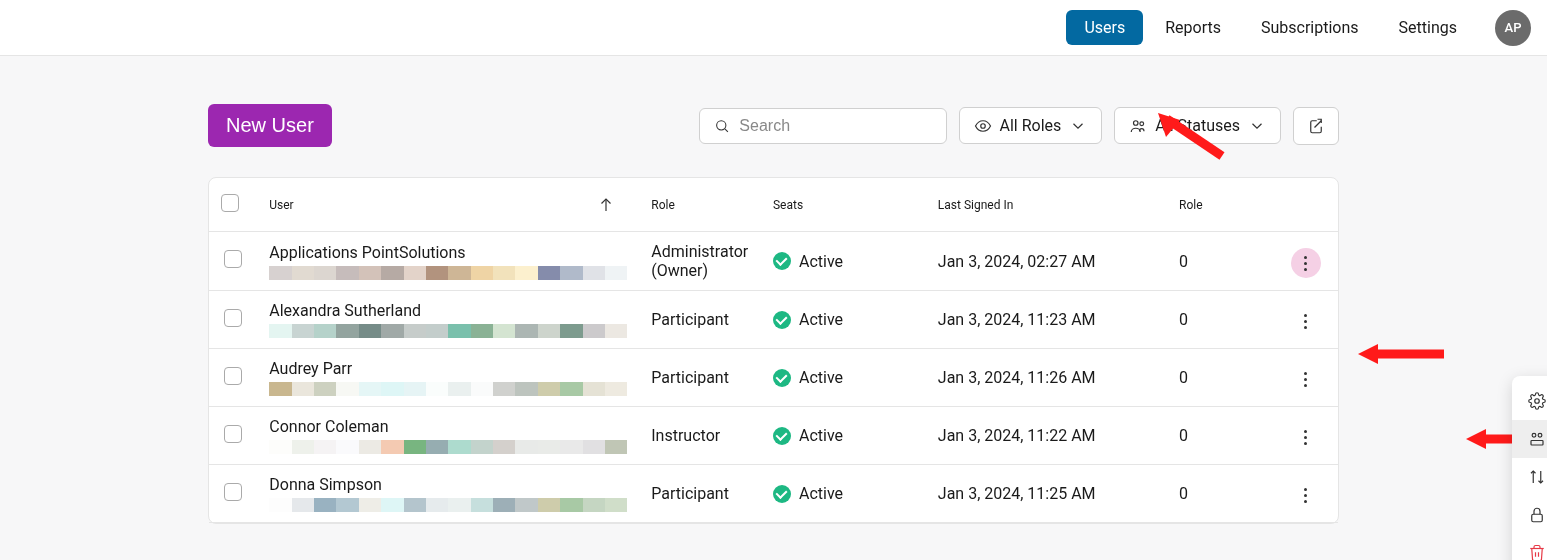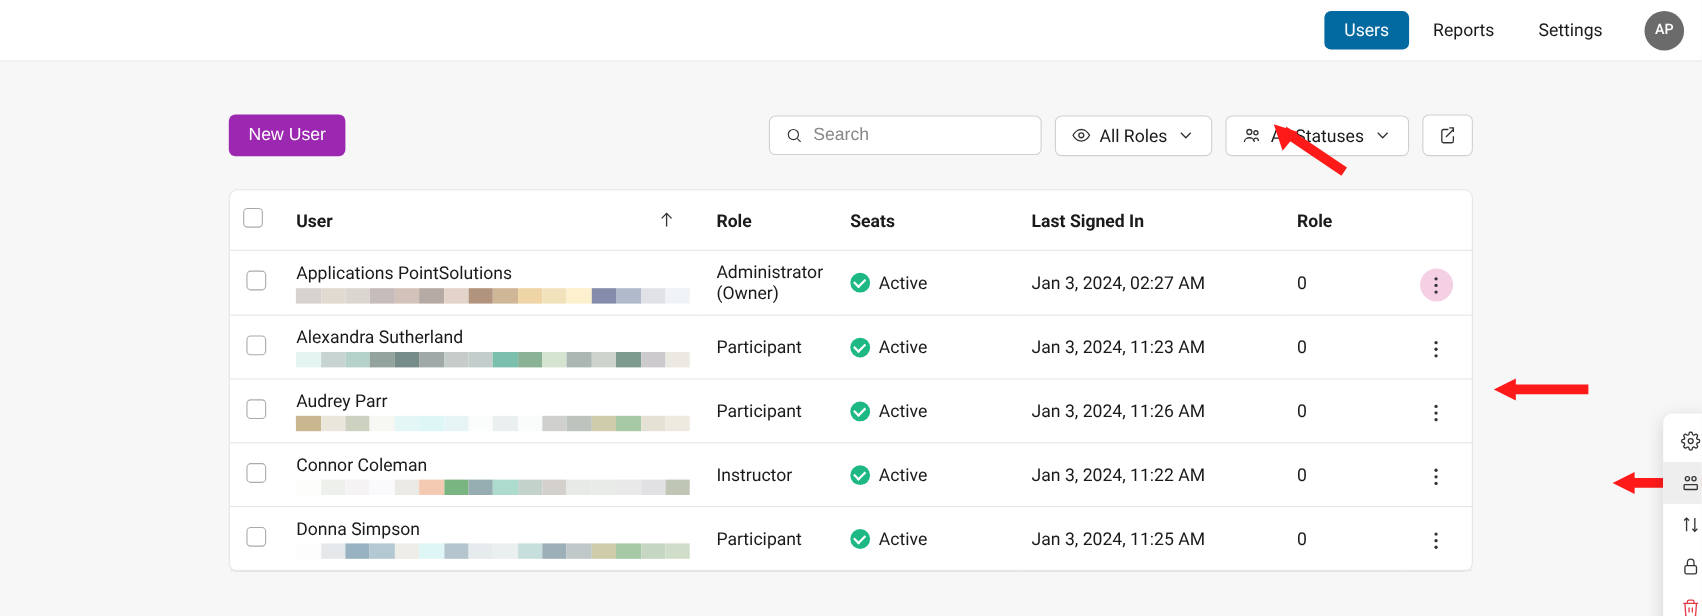--- a/index.html
+++ b/index.html
@@ -53,21 +53,21 @@
   display: flex;
   align-items: center;
   gap: 12px;
   margin-bottom: 30px;
 }
 .btn-primary {
   background: #9c27b0;
   color: #fff;
   border: none;
   padding: 10px 18px;
-  font-size: 16px;
+  font-size: 20px;
   border-radius: 6px;
   cursor: pointer;
 }
 .toolbar-spacer { flex: 1; }
 .search-box {
   display: flex;
   align-items: center;
   background: #fff;
   border: 1px solid #d0d0d0;
   border-radius: 6px;
@@ -113,22 +113,22 @@
   border: 1px solid #e5e5e5;
   border-radius: 8px;
   background: #fff;
   border-collapse: separate;
   border-spacing: 0;
   overflow: visible;
 }
 .table th {
   text-align: left;
   padding: 16px 12px;
-  font-size: 16px;
-  font-weight: 700;
+  font-size: 12px;
+  font-weight: 400;
   border-bottom: 1px solid #e5e5e5;
 }
 .table td {
   padding: 10px 12px;
   font-size: 16px;
   border-bottom: 1px solid #e5e5e5;
   vertical-align: middle;
 }
 .col-check { width: 48px; text-align: center; }
 .col-user { width: 380px; position: relative; }
@@ -224,20 +224,21 @@
 svg.ico { width: 18px; height: 18px; stroke: #333; stroke-width: 1.6; fill: none; flex-shrink: 0; }
 svg.nav-ico { width: 18px; height: 18px; stroke: #333; stroke-width: 1.6; fill: none; }
 .th-flex { display:flex; align-items:center; }
 </style>
 </head>
 <body>
 
 <div class="header">
   <div class="nav-item active">Users</div>
   <div class="nav-item">Reports</div>
+  <div class="nav-item">Subscriptions</div>
   <div class="nav-item">Settings</div>
   <div class="avatar">AP</div>
 </div>
 
 <div class="container">
 
   <div class="toolbar">
     <button class="btn-primary">New User</button>
     <div class="toolbar-spacer"></div>
     <div class="search-box">

